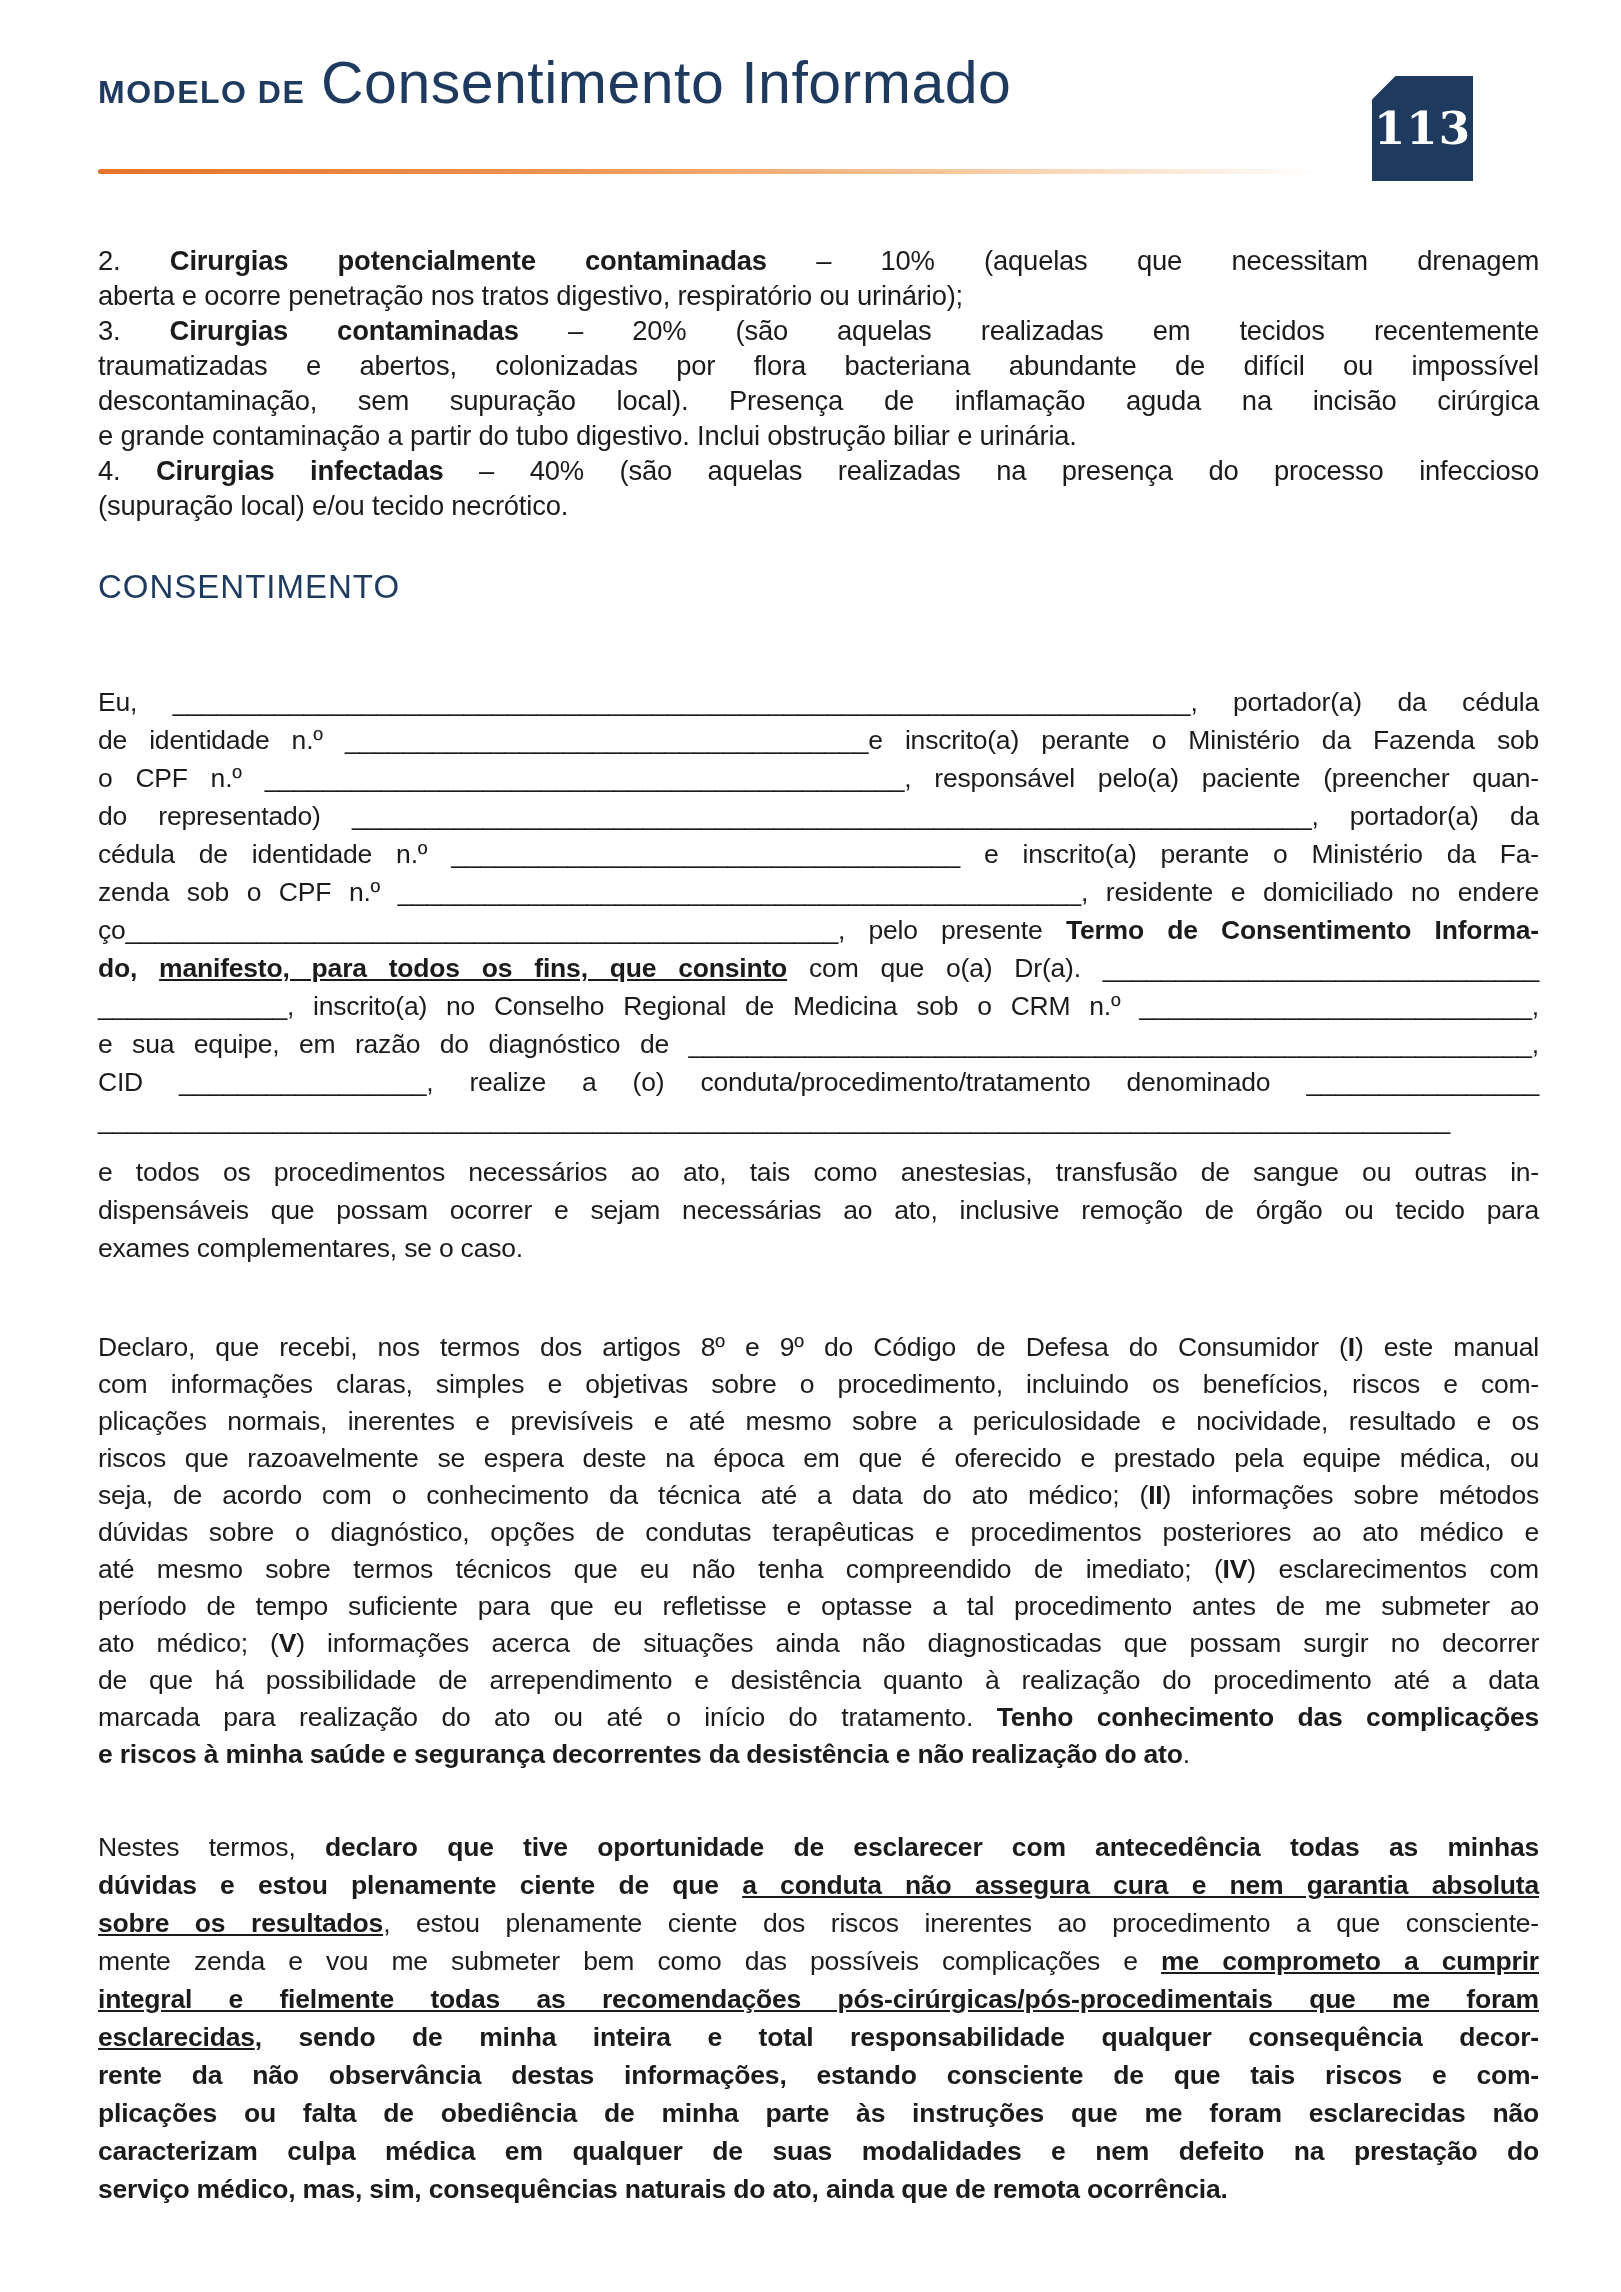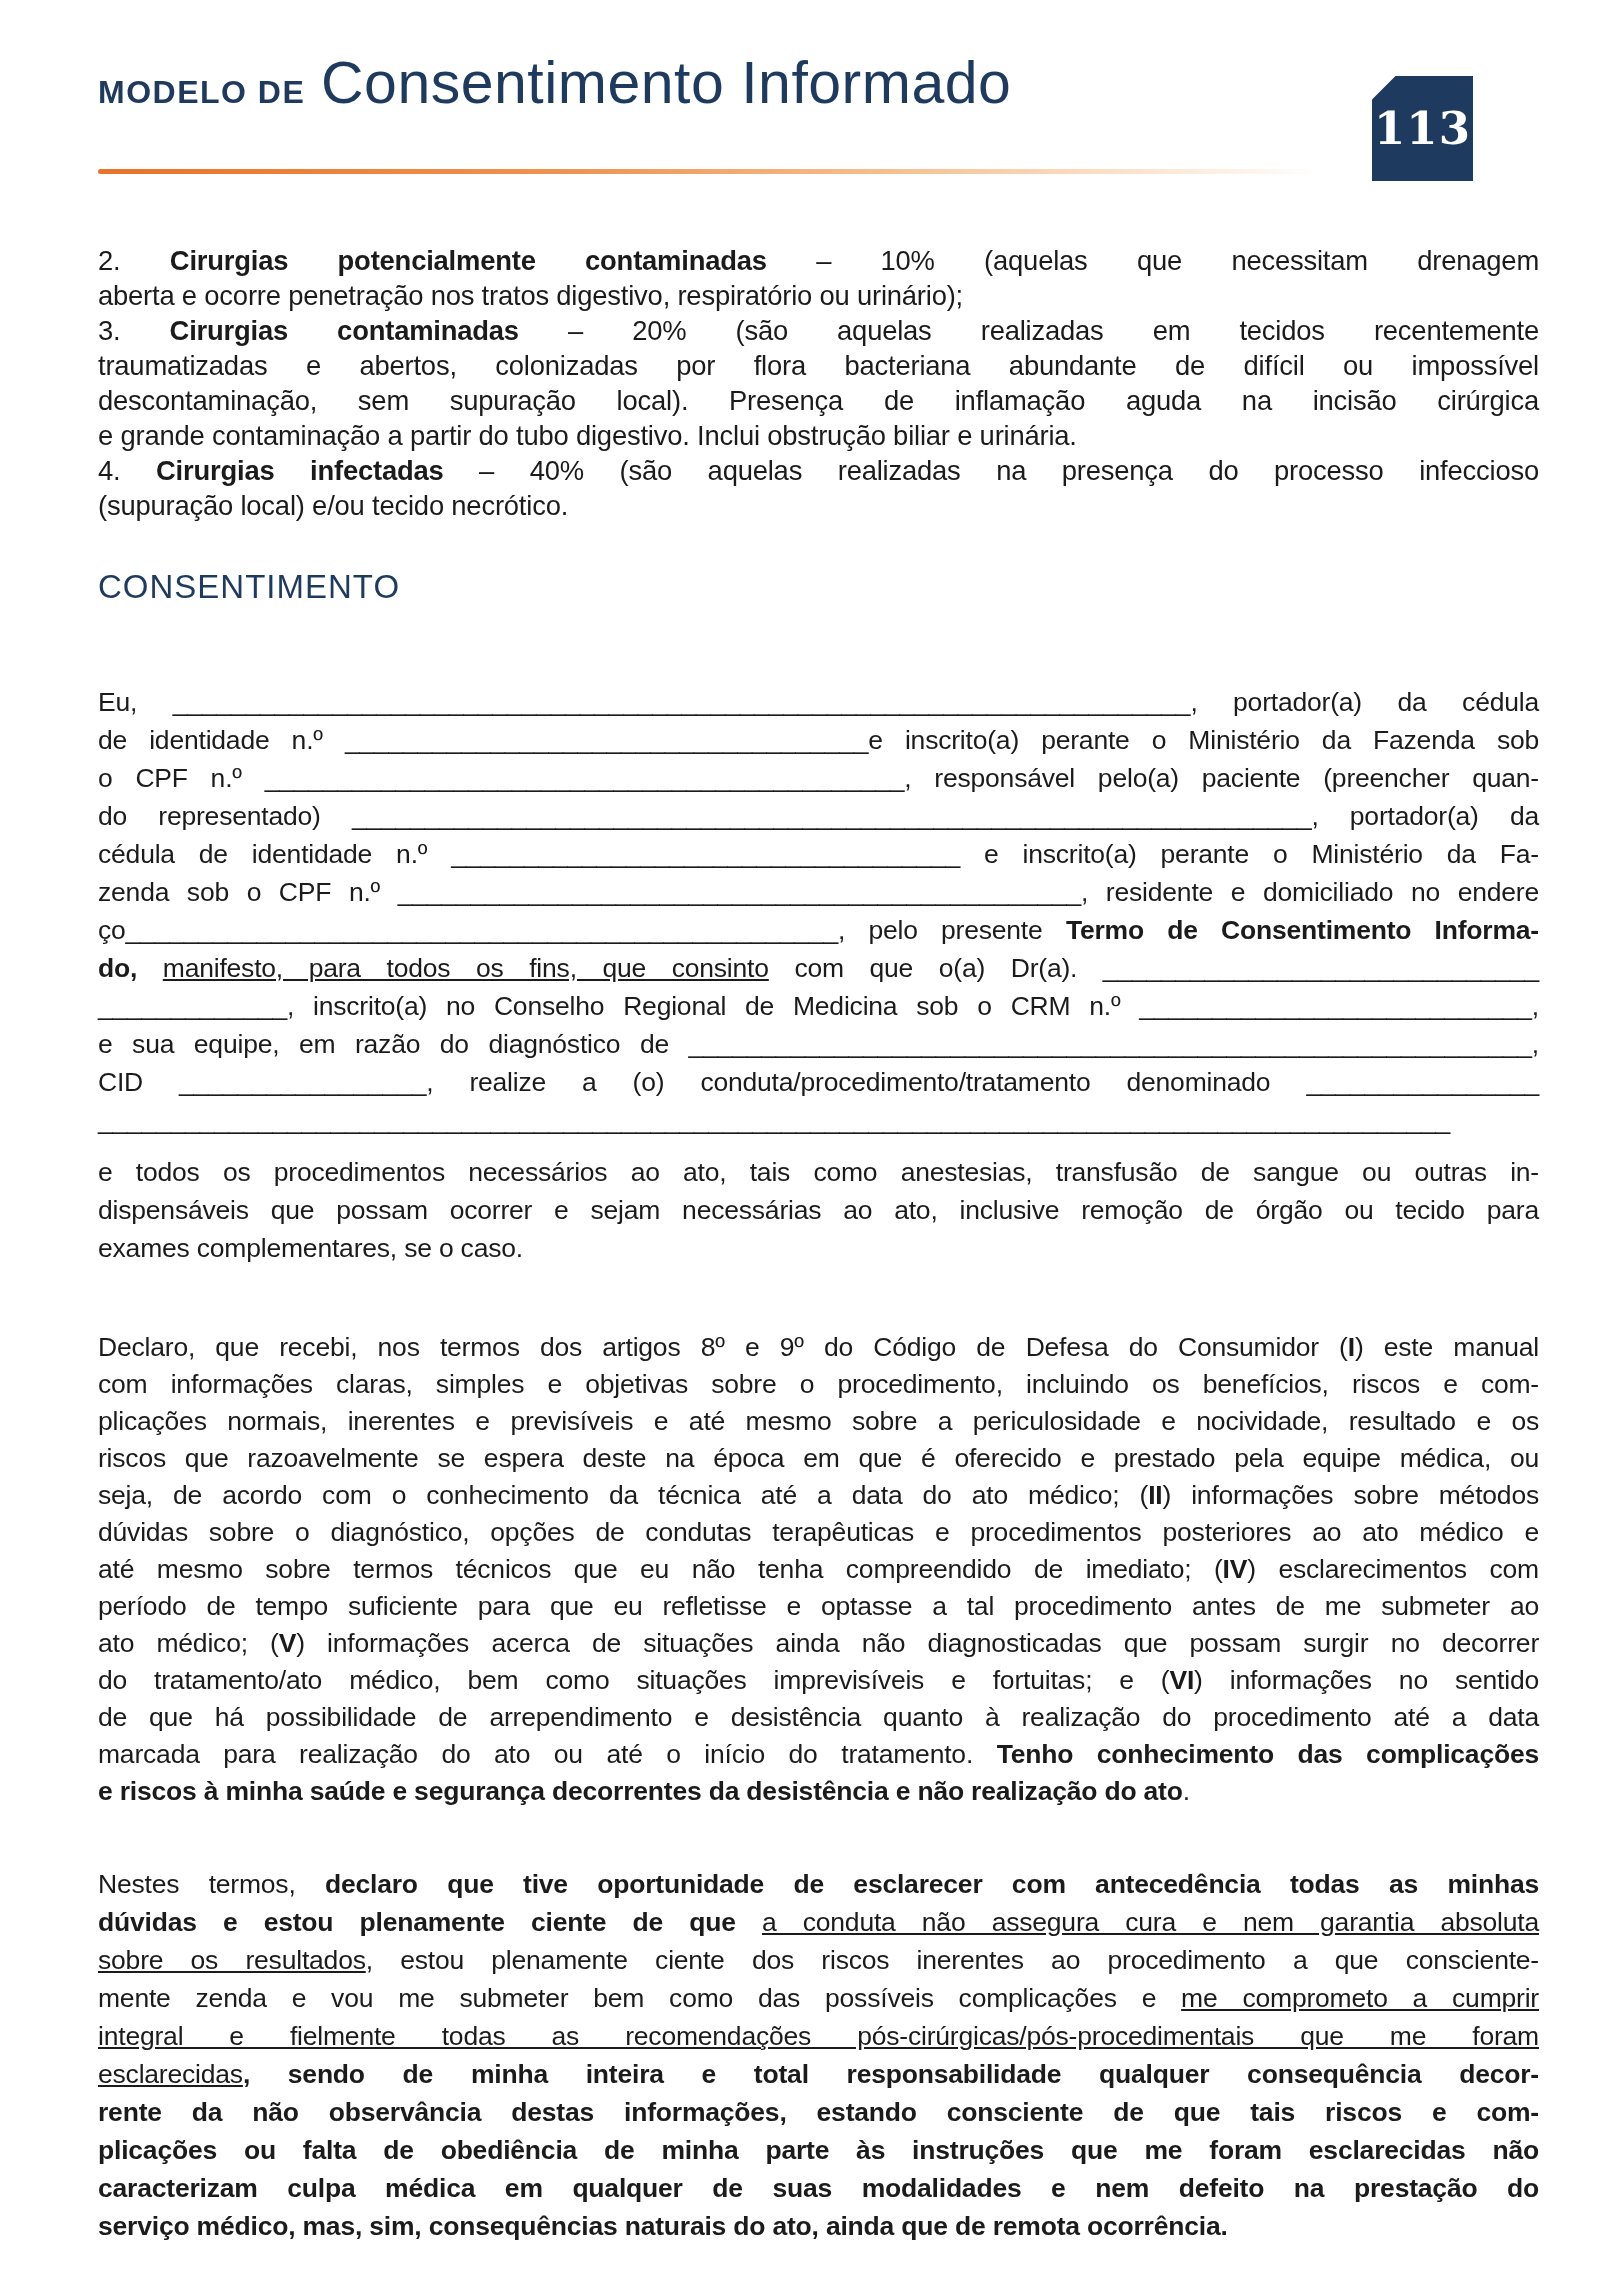--- a/index.html
+++ b/index.html
@@ -48,21 +48,21 @@
     letter-spacing:1px;
   }
   .form{margin-top:77px;font-size:26.5px;line-height:38px;}
   .para1{margin-top:14px;font-size:26.5px;line-height:38px;}
   .decl{margin-top:62px;font-size:26.5px;line-height:37px;}
   .terms{margin-top:55px;font-size:26.5px;line-height:38px;padding-bottom:29px;}
 
   .tline{text-align:justify;text-align-last:justify;}
   .tline.last{text-align-last:left;}
   .b{font-weight:bold;}
-  .bu{font-weight:normal;text-decoration:underline;}
+  .bu{font-weight:bold;text-decoration:underline;}
 </style>
 </head>
 <body>
 
 <div class="page">
 
   <header class="hdr">
     <div class="hdr-text">
       <span class="kicker">MODELO DE</span><span class="title">Consentimento Informado</span>
     </div>
@@ -111,21 +111,20 @@
     <section class="decl">
         <div class="tline"><span>Declaro, que recebi, nos termos dos artigos 8º e 9º do Código de Defesa do Consumidor (</span><span class="b">I</span><span>) este manual</span></div>
         <div class="tline"><span>com informações claras, simples e objetivas sobre o procedimento, incluindo os benefícios, riscos e com-</span></div>
         <div class="tline"><span>plicações normais, inerentes e previsíveis e até mesmo sobre a periculosidade e nocividade, resultado e os</span></div>
         <div class="tline"><span>riscos que razoavelmente se espera deste na época em que é oferecido e prestado pela equipe médica, ou</span></div>
         <div class="tline"><span>seja, de acordo com o conhecimento da técnica até a data do ato médico; (</span><span class="b">II</span><span>) informações  sobre métodos</span></div>
         <div class="tline"><span>dúvidas sobre o diagnóstico, opções de condutas terapêuticas e procedimentos posteriores ao ato médico e</span></div>
         <div class="tline"><span>até mesmo sobre termos técnicos que eu não tenha compreendido de imediato; (</span><span class="b">IV</span><span>) esclarecimentos com</span></div>
         <div class="tline"><span>período de tempo suficiente para que eu refletisse e optasse a tal procedimento antes de me submeter ao</span></div>
         <div class="tline"><span>ato médico; (</span><span class="b">V</span><span>) informações acerca de situações ainda não diagnosticadas que possam surgir no decorrer</span></div>
-        <div class="tline"><span>do tratamento/ato médico, bem como situações imprevisíveis e fortuitas; e (</span><span class="b">VI</span><span>) informações no sentido</span></div>
         <div class="tline"><span>de que há possibilidade de arrependimento e desistência quanto à realização do procedimento até a data</span></div>
         <div class="tline"><span>marcada para realização do ato ou até o início do tratamento. </span><span class="b">Tenho conhecimento das complicações</span></div>
         <div class="tline last"><span class="b">e riscos à minha saúde e segurança decorrentes da desistência e não realização do ato</span><span>.</span></div>
       </section>
 
     <section class="terms">
         <div class="tline"><span>Nestes termos, </span><span class="b">declaro que tive oportunidade de esclarecer com antecedência todas as minhas</span></div>
         <div class="tline"><span class="b">dúvidas e estou plenamente ciente de que </span><span class="bu">a conduta não assegura cura e nem garantia absoluta</span></div>
         <div class="tline"><span class="bu">sobre os resultados</span><span>, estou plenamente ciente dos riscos inerentes ao procedimento a que consciente-</span></div>
         <div class="tline"><span>mente zenda e vou me submeter bem como das possíveis complicações e </span><span class="bu">me comprometo a cumprir</span></div>

